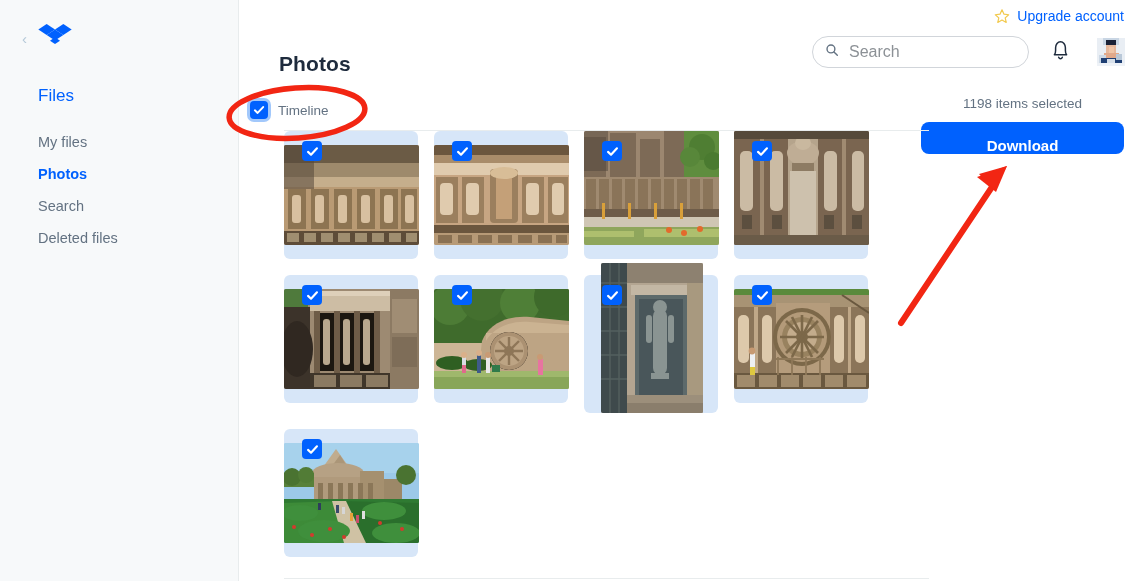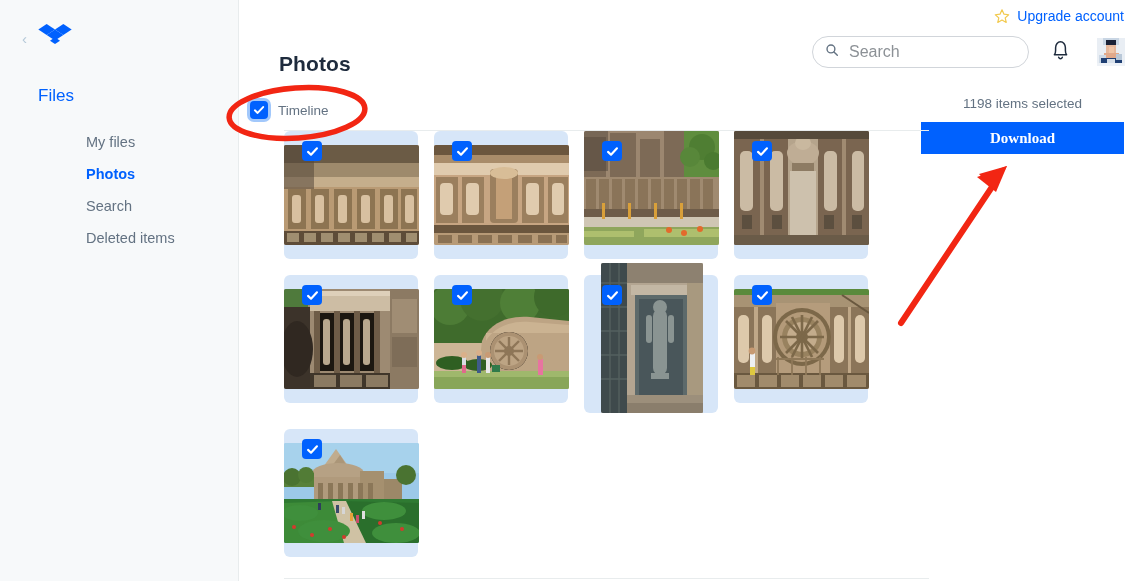--- a/index.html
+++ b/index.html
@@ -50,21 +50,20 @@
     color: #0061fe;
     padding: 8px 0 8px 38px;
     margin-bottom: 12px;
   }
   .nav-item {
     font-size: 14.5px;
     color: #637282;
     padding: 8px 0 8px 38px;
     cursor: pointer;
     line-height: 16px;
-    margin-left: 48px;
   }
   .nav-item.active { color: #0061fe; font-weight: bold; }
 
   
   .main {
     flex: 1;
     height: 581px;
     position: relative;
     background: #ffffff;
   }
@@ -187,25 +186,25 @@
   .download-btn {
     display: block;
     width: 203px;
     height: 32px;
     line-height: 32px;
     background: #0061fe;
     color: #ffffff;
     font-size: 15px;
     font-weight: bold;
     border: 0;
-    border-radius: 0;
+    border-radius: 8px;
     cursor: pointer;
-    font-family: Liberation Serif, serif;
+    font-family: Liberation Sans, sans-serif;
     text-align: center;
-    padding: 0;
+    padding: 8px;
   }
 
   
   .grid-divider {
     position: absolute;
     left: 45px;
     top: 130px;
     width: 645px;
     height: 1px;
     background: #e8eced;
@@ -295,21 +294,21 @@
         </svg>
       </span>
     </div>
 
     <div class="nav-files">Files</div>
 
     <ul class="nav">
       <li class="nav-item">My files</li>
       <li class="nav-item active">Photos</li>
       <li class="nav-item">Search</li>
-      <li class="nav-item">Deleted items</li>
+      <li class="nav-item">Deleted files</li>
     </ul>
   </aside>
 
   <section class="main">
 
     <div class="topbar">
 
       <div class="upgrade-row">
         <span>
           <svg class="star-icon" viewBox="0 0 24 24" fill="none" stroke="#f2c94c" stroke-width="1.8" stroke-linejoin="round" stroke-linecap="round" aria-hidden="true">

